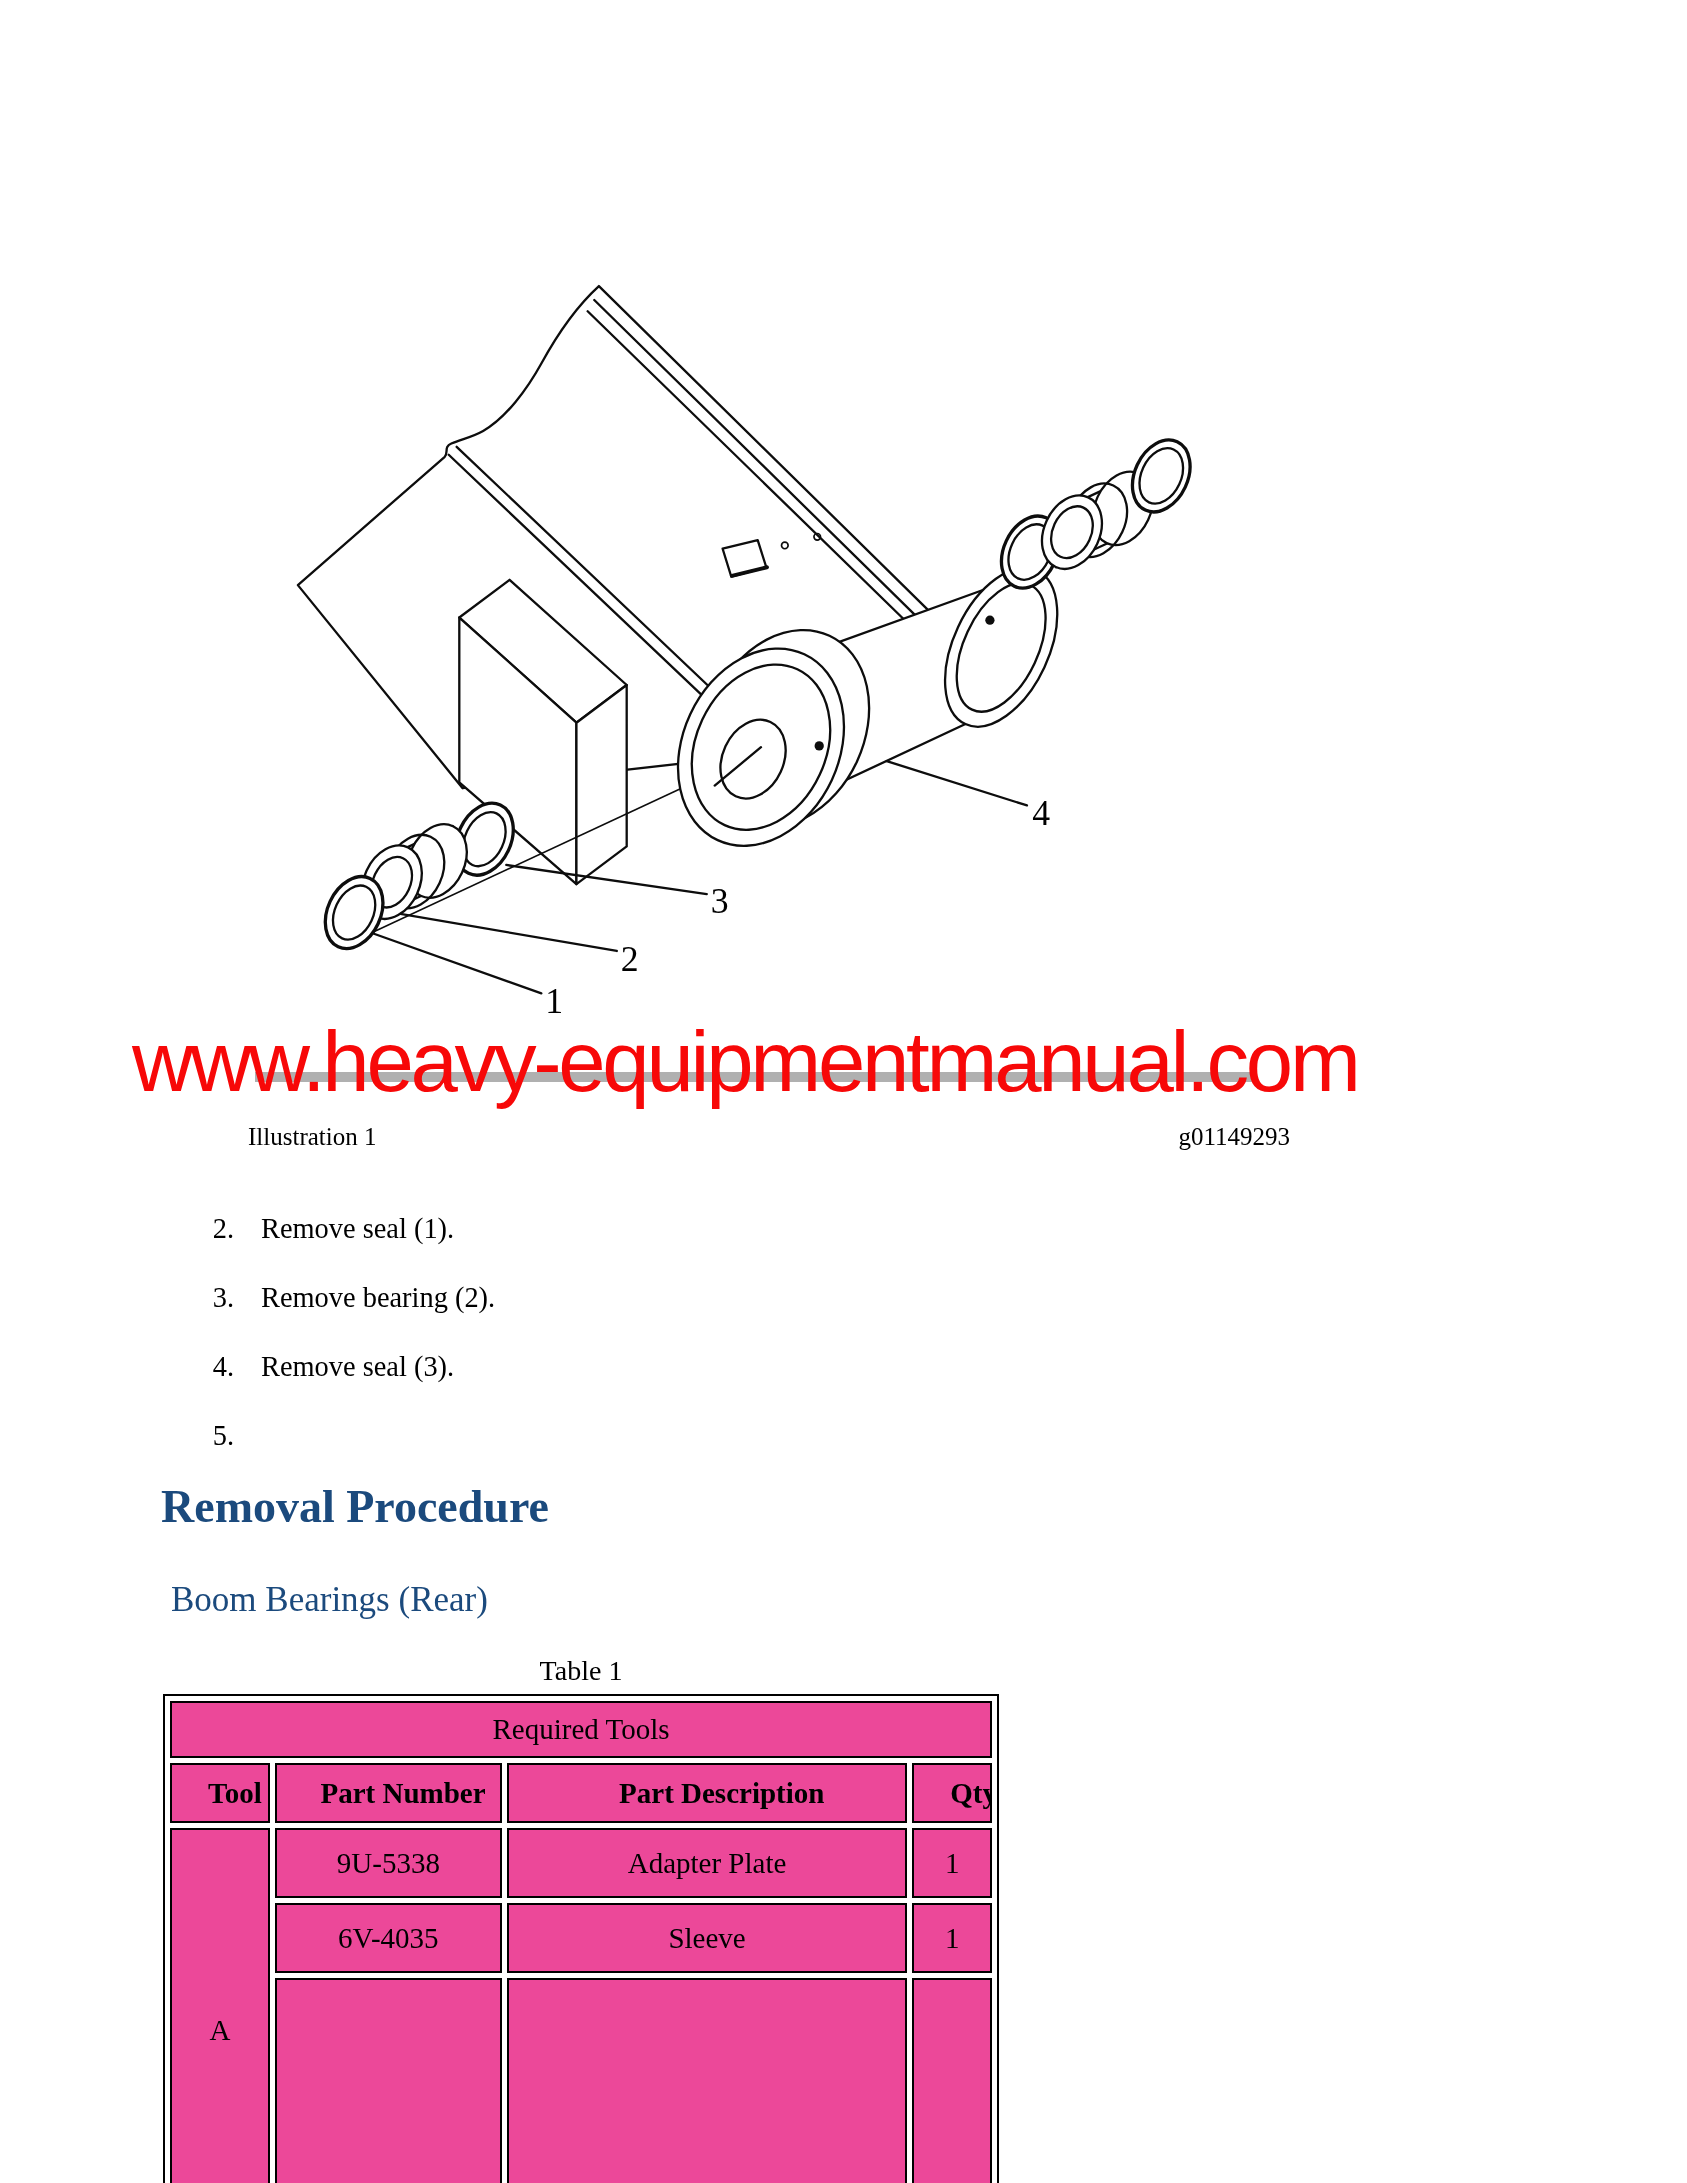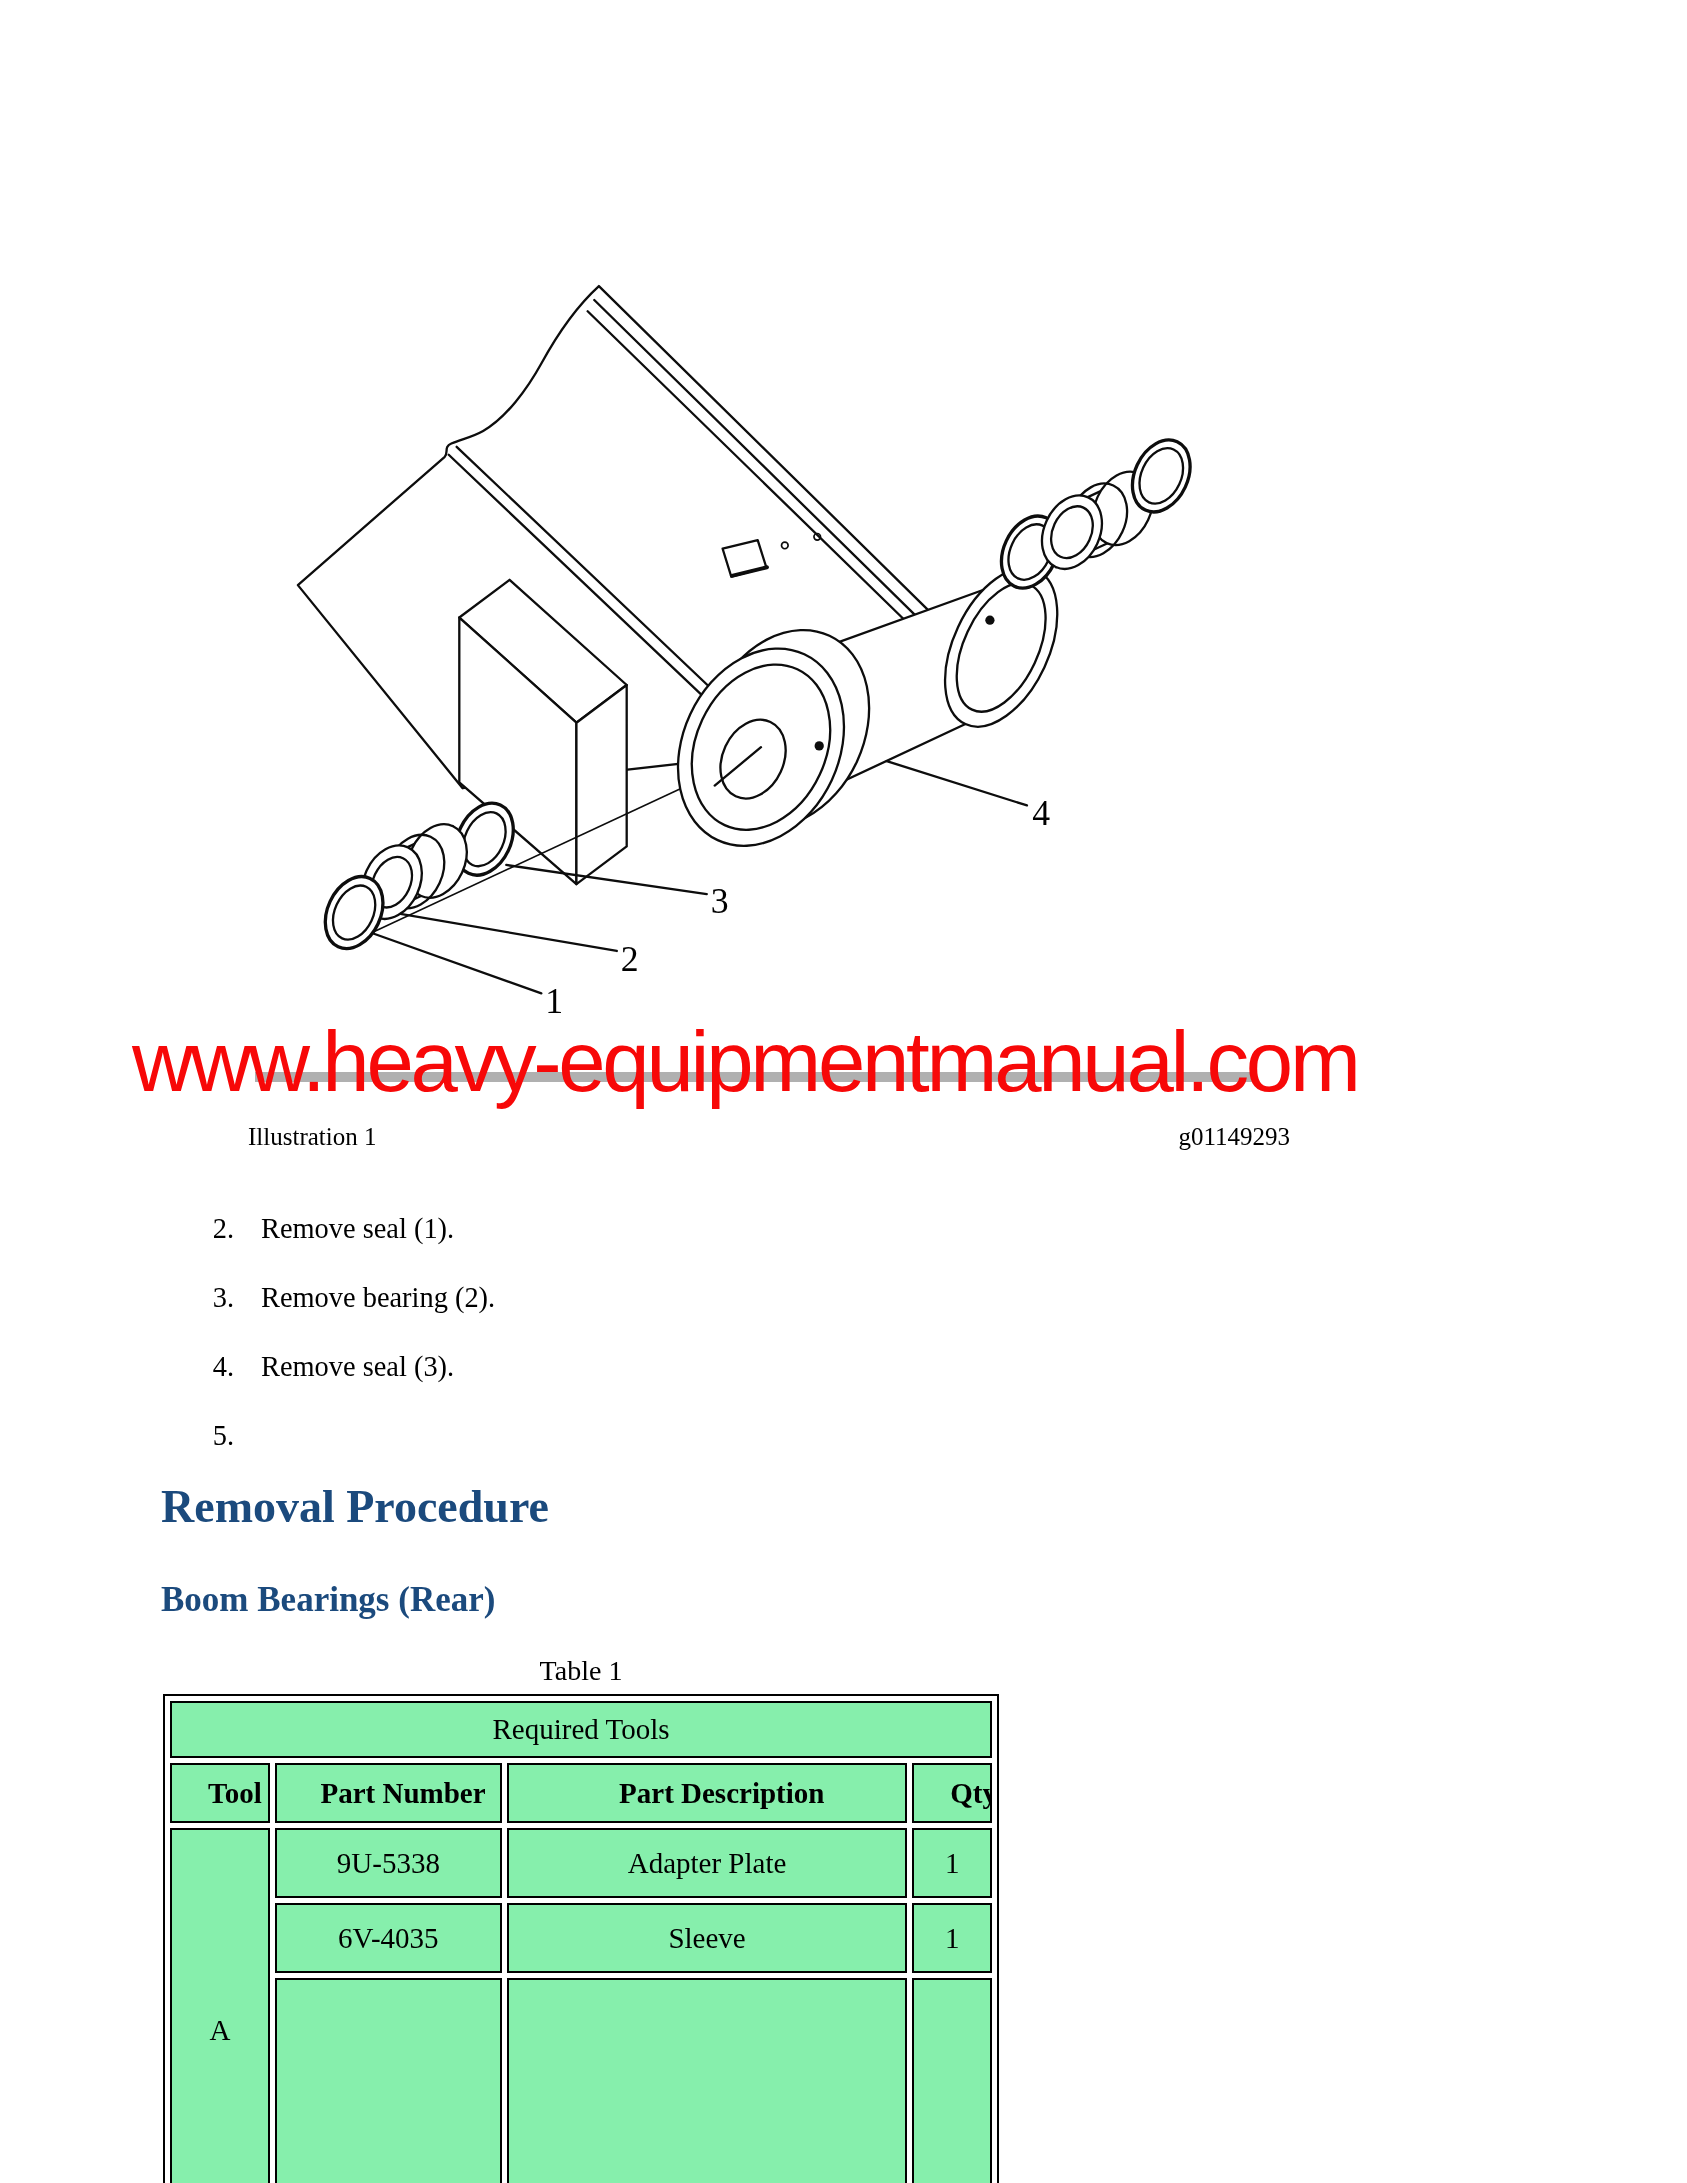--- a/index.html
+++ b/index.html
@@ -32,39 +32,39 @@
   .steps{position:absolute;left:197px;top:1212px;width:1356px;}
   .step{display:flex;margin-bottom:35px;font-size:28.4px;line-height:34px;}
   .step-num{width:37px;text-align:right;flex:0 0 auto;}
   .step-text{margin-left:27px;text-align:center;}
   
   .h1{
     position:absolute;left:161px;top:1482px;
     font-size:46px;font-weight:bold;line-height:1.1;
   }
   .h2{
-    position:absolute;left:161px;top:1581px;
-    font-size:35px;font-weight:bold;line-height:1.1;
+    position:absolute;left:171px;top:1581px;
+    font-size:35px;font-weight:normal;line-height:1.1;
   }
   
   .table-caption{
     position:absolute;left:163px;top:1655px;width:836px;
     text-align:center;font-size:28px;
   }
   .tools-table-wrap{position:absolute;left:163px;top:1694px;}
   table.tools{
     border-collapse:separate;border-spacing:5.3px;
     border:2px solid #000;
     width:836px;table-layout:fixed;
   }
   table.tools td, table.tools th{
     border:2px solid #000;
     font-size:29px;font-weight:normal;
     padding:0 6.6px;text-align:center;vertical-align:middle;
-    background:#86efac;overflow:hidden;
+    background:#ec4899;overflow:hidden;
   }
   th.tbl-title{height:53px;font-weight:bold;}
   tr.colhead th{height:56px;font-weight:bold;padding-left:36px;}
   tr.datarow td{height:66px;}
   td.tool-cell{vertical-align:top;padding-top:14.6px;}
   td.desc{text-align:left;padding-left:14.6px;}
   tr.partialrow td{height:251px;}
   .col-tool{width:99px;}
   .col-pn{width:225px;}
   .col-desc{width:397px;}

